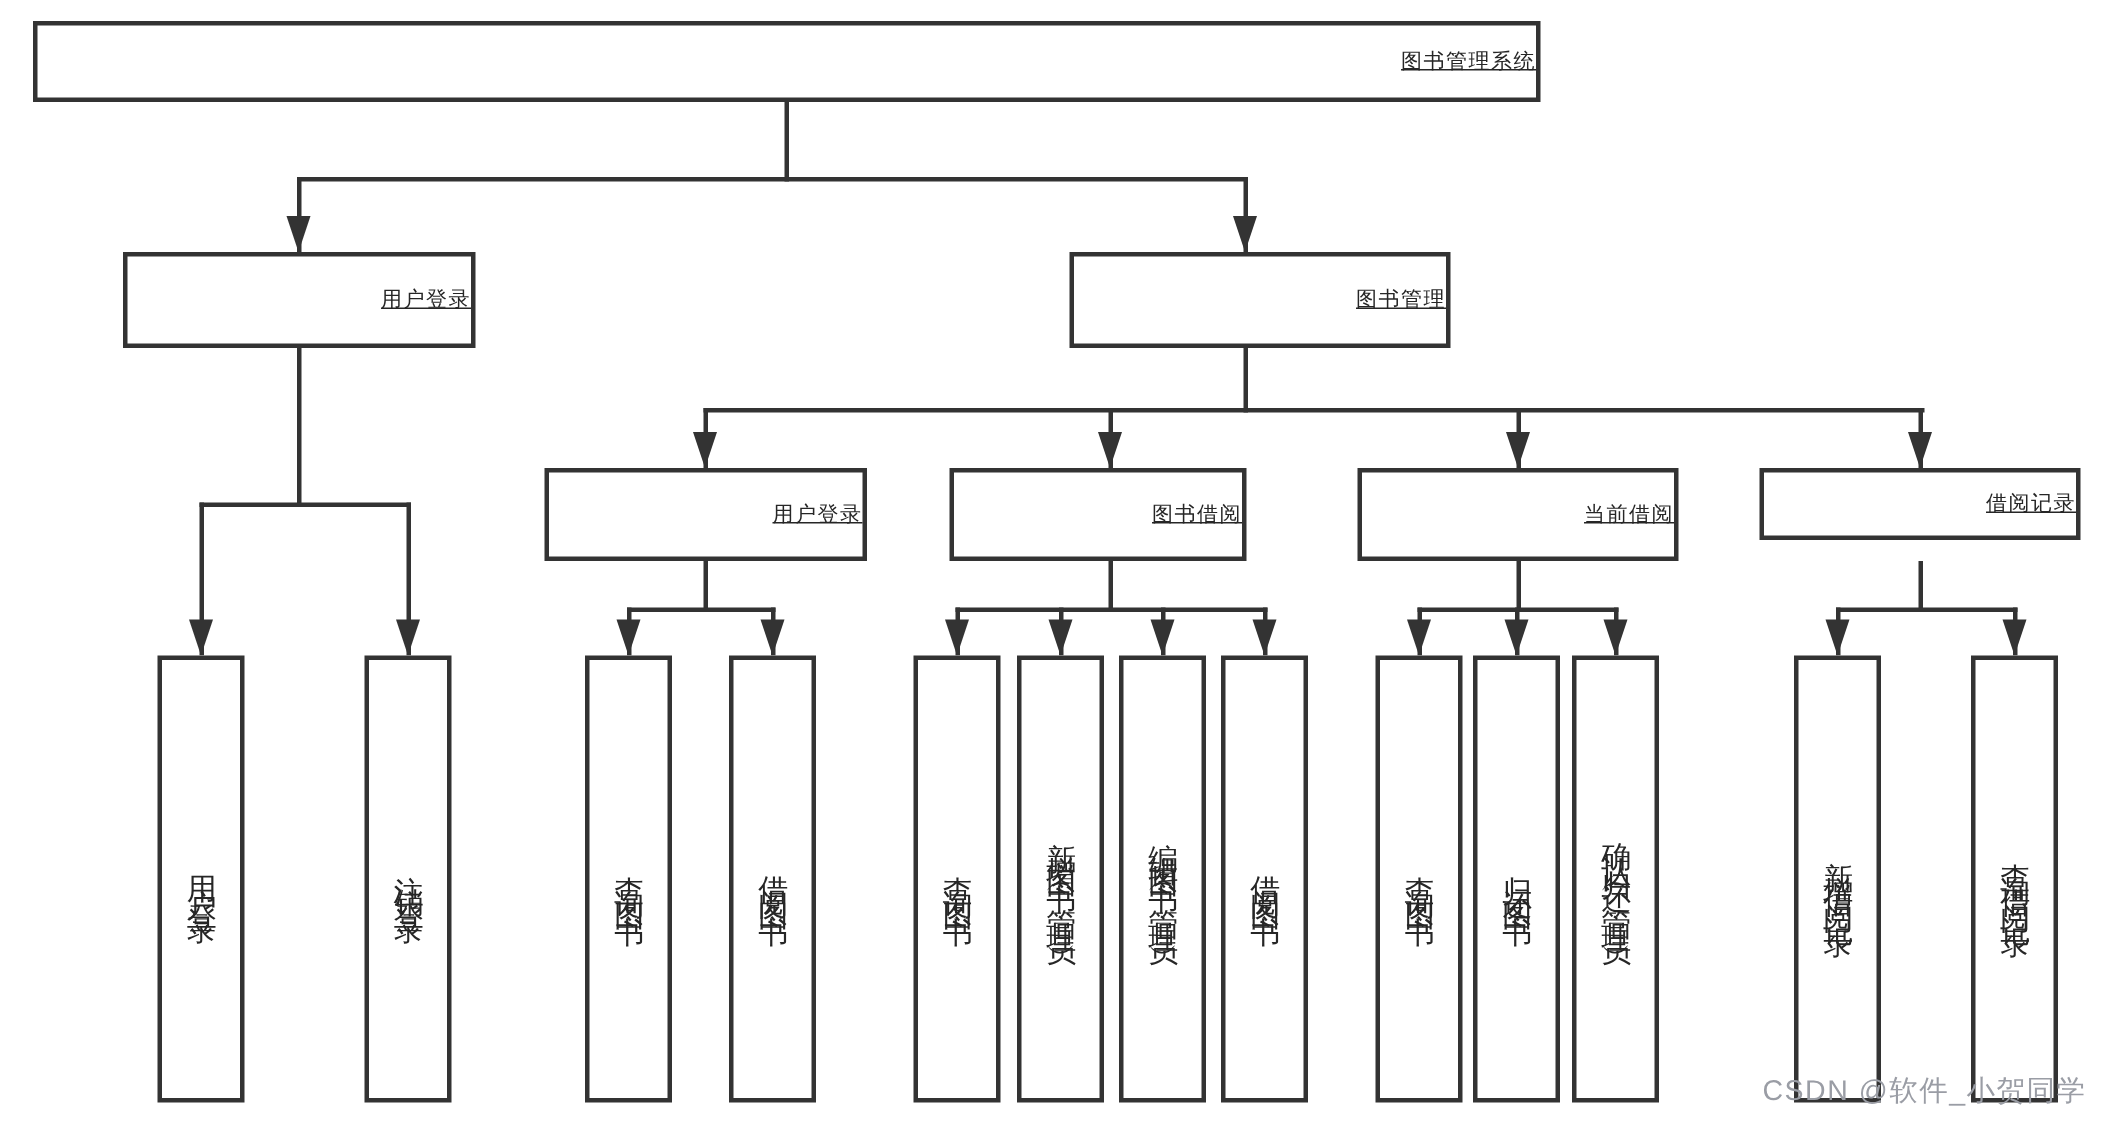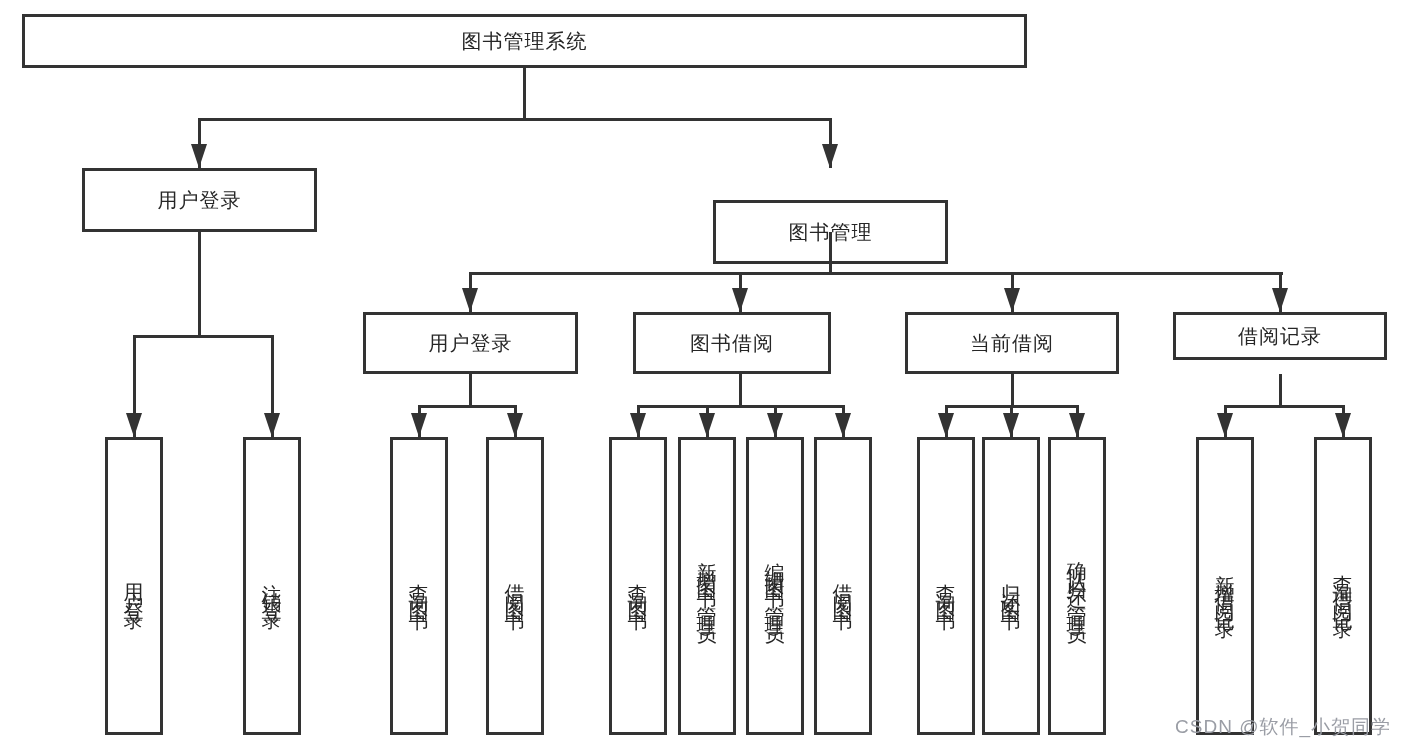--- a/index.html
+++ b/index.html
@@ -16,23 +16,24 @@
     width:1405px;height:747px;
     background:var(--background);
     font-family:"Liberation Sans","DejaVu Sans",sans-serif;
     overflow:hidden;
   }
   .hbox{
     position:absolute;
     box-sizing:border-box;
     background:var(--box-fill);
     border:3px solid var(--box-border);
-    display:flex;align-items:center;justify-content:center;
-    font-size:20px;color:var(--text);
+    display:flex;align-items:center;justify-content:flex-end;
+    font-size:14px;color:var(--text);
     letter-spacing:1px;
+    text-decoration:underline;
   }
   .vbox{
     position:absolute;
     box-sizing:border-box;
     background:var(--box-fill);
     border:3px solid var(--box-border);
     display:flex;align-items:center;justify-content:center;
     font-size:20px;color:var(--text);
     writing-mode:vertical-rl;
     text-orientation:mixed;
@@ -69,21 +70,21 @@
   <div class="vline" style="left:523px;top:68px;height:53px;"></div>
   <div class="hline" style="left:198px;top:118px;width:634px;"></div>
   <div class="vline" style="left:198px;top:118px;height:50px;"></div>
   <div class="vline" style="left:829px;top:118px;height:50px;"></div>
   <div class="arrow" style="left:191px;top:144px;"></div>
   <div class="arrow" style="left:822px;top:144px;"></div>
 
   <div class="hbox" style="left:82px;top:168px;width:235px;height:64px;">
     <span>用户登录</span>
   </div>
-  <div class="hbox" style="left:713px;top:168px;width:235px;height:64px;margin-top:32px;">
+  <div class="hbox" style="left:713px;top:168px;width:254px;height:64px;">
     <span>图书管理</span>
   </div>
 
   <div class="vline" style="left:198px;top:232px;height:106px;"></div>
   <div class="hline" style="left:133px;top:335px;width:141px;"></div>
   <div class="vline" style="left:133px;top:335px;height:102px;"></div>
   <div class="vline" style="left:271px;top:335px;height:102px;"></div>
   <div class="arrow" style="left:126px;top:413px;"></div>
   <div class="arrow" style="left:264px;top:413px;"></div>
 

